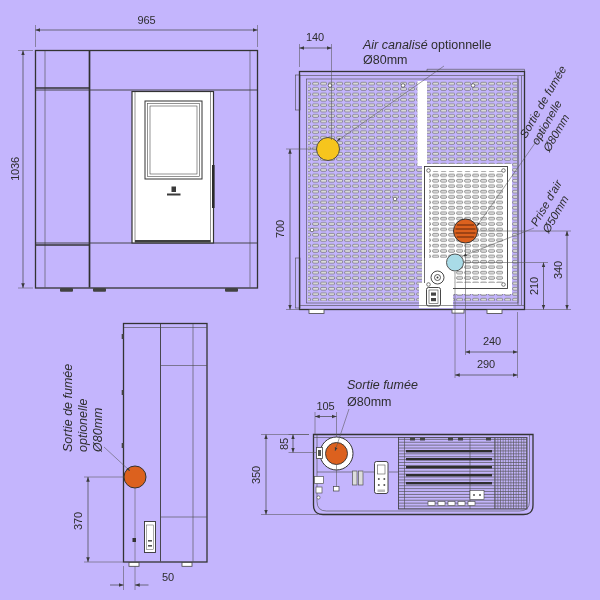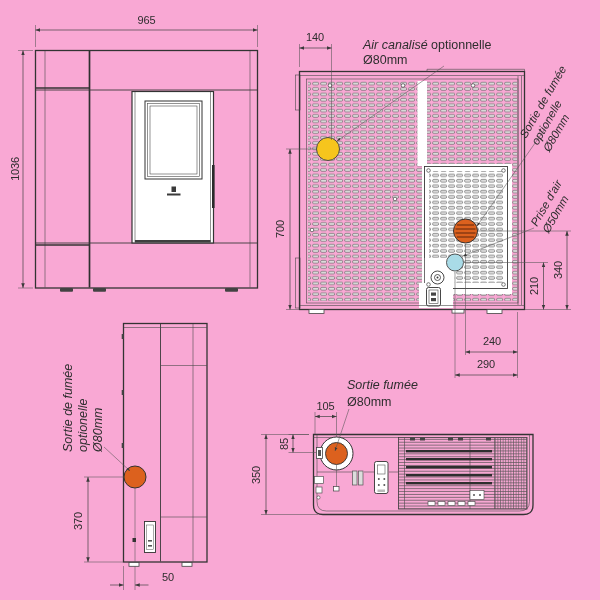--- a/index.html
+++ b/index.html
@@ -1,16 +1,16 @@
 <!DOCTYPE html>
 <html><head>
 <meta charset="utf-8">
 <style>
   html,body{margin:0;padding:0;background:#fff;}
-  #canvas{position:relative;width:600px;height:600px;background:#f9a8d4;overflow:hidden;}
+  #canvas{position:relative;width:600px;height:600px;background:#c4b5fd;overflow:hidden;}
   svg{display:block;}
   text{font-family:"Liberation Sans", sans-serif;fill:#2e2e2e;}
   .dim{font-size:11px;letter-spacing:-0.2px;}
   .lbl{font-size:12.5px;}
   .lbl-sm{font-size:11.5px;}
   .it{font-style:italic;}
   .thin{stroke:#4a4a4a;stroke-width:0.6;fill:none;}
   .med{stroke:#3a3a3a;stroke-width:0.9;fill:none;}
   .thick{stroke:#333;stroke-width:1.3;fill:none;}
   .dimln{stroke:#444;stroke-width:0.7;fill:none;}

